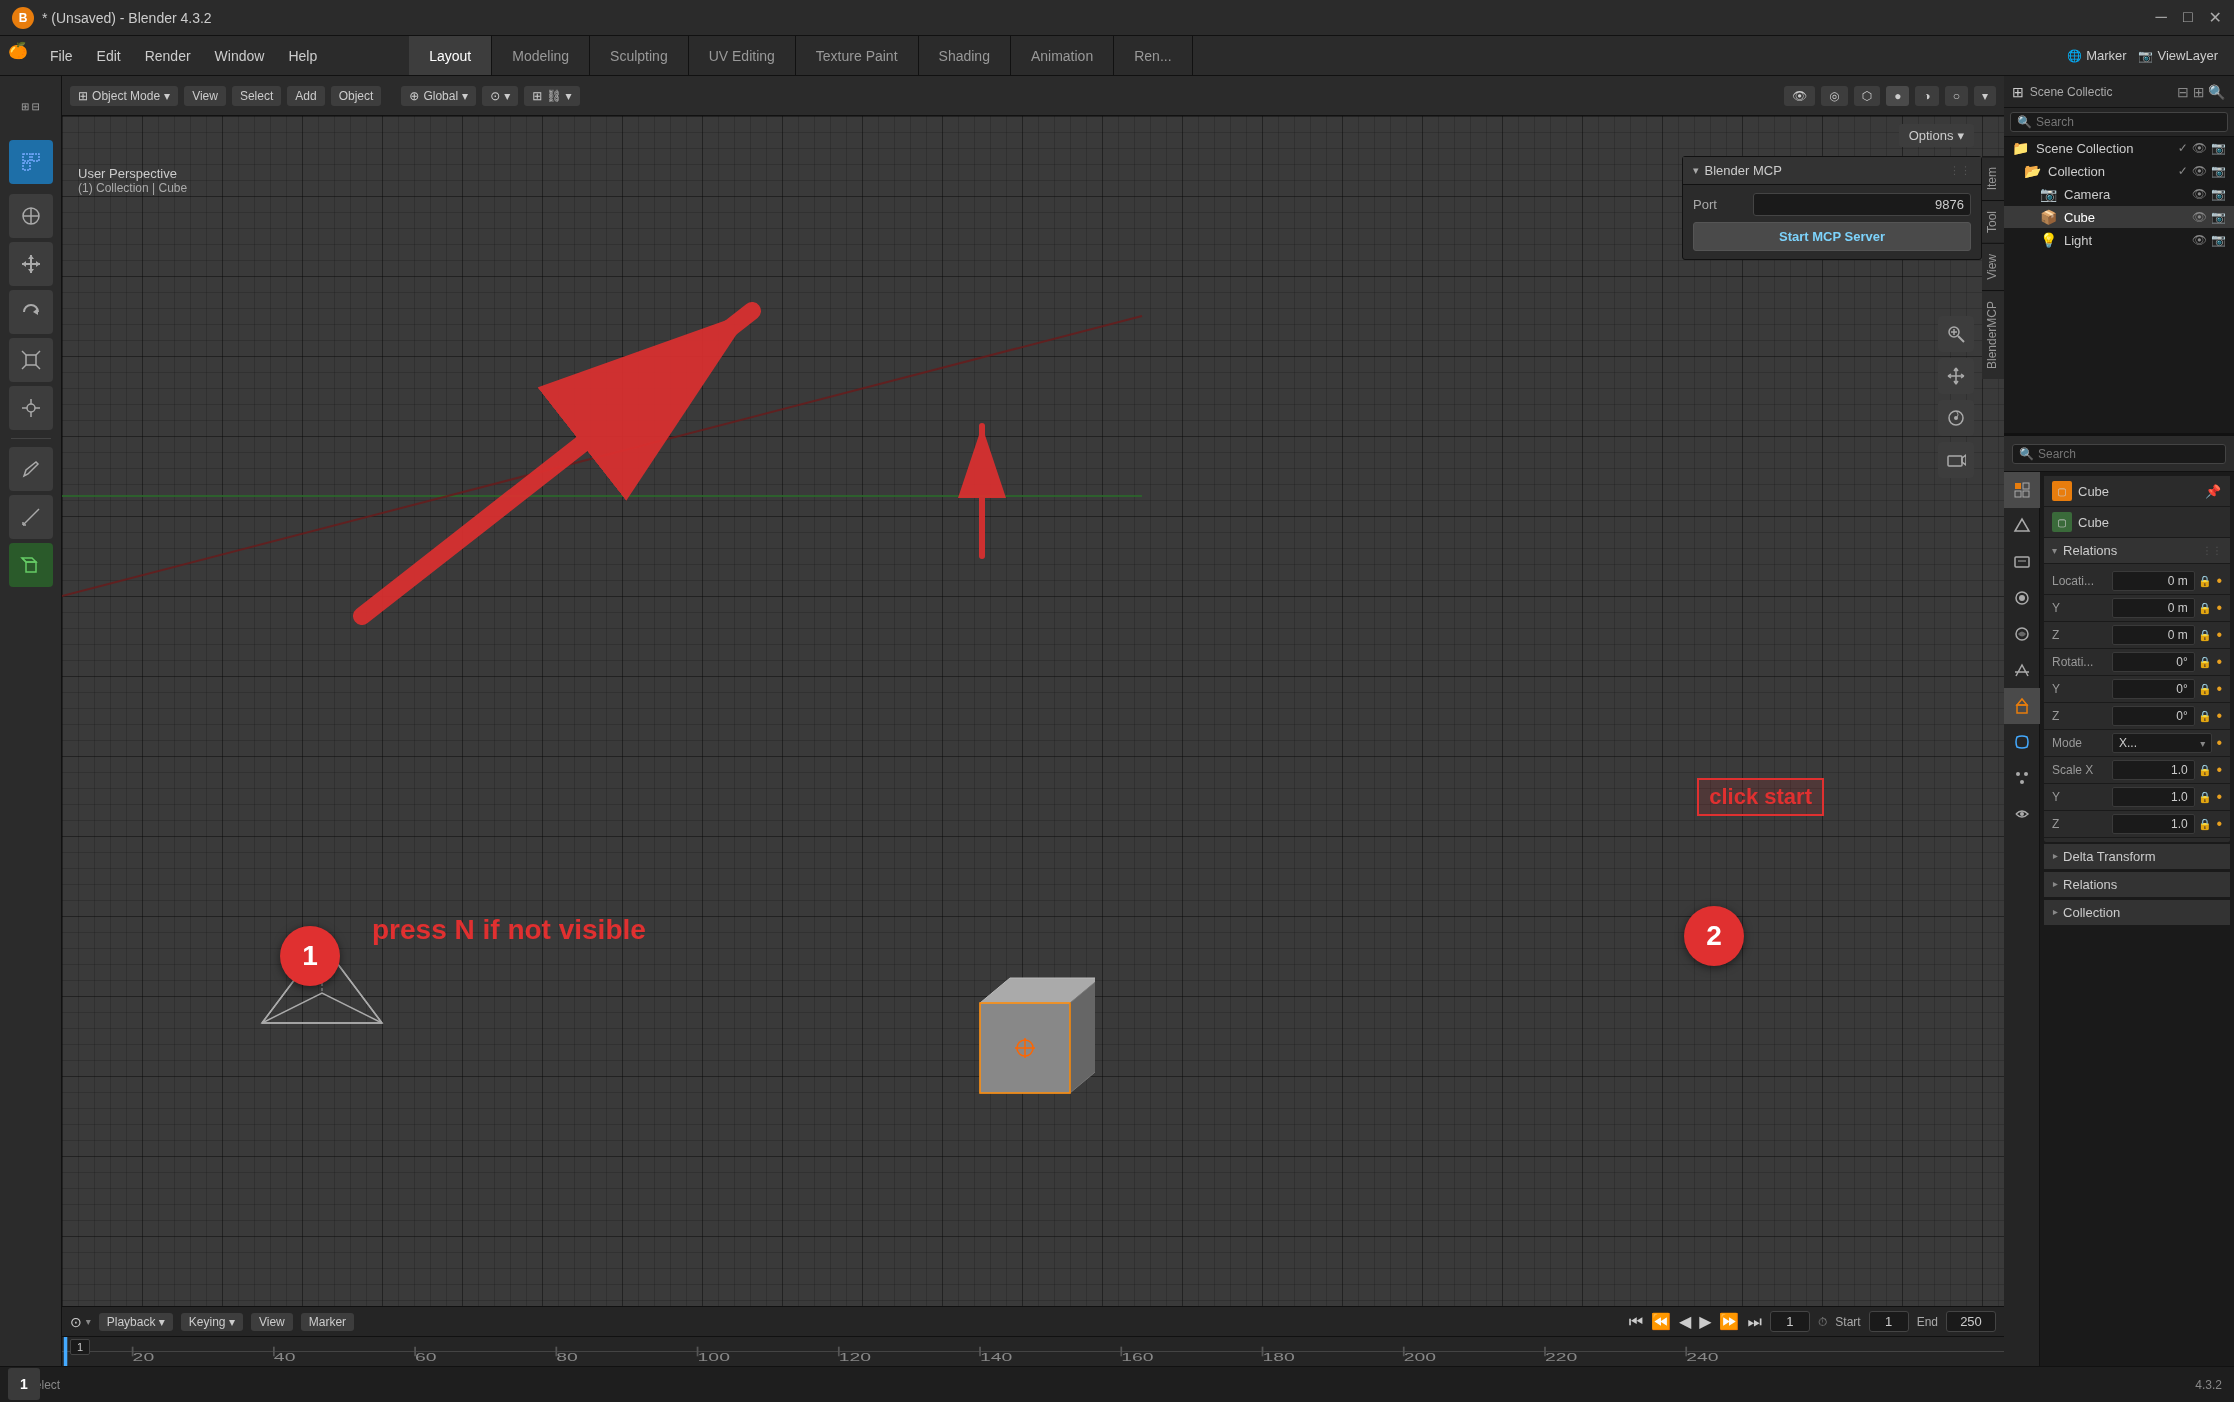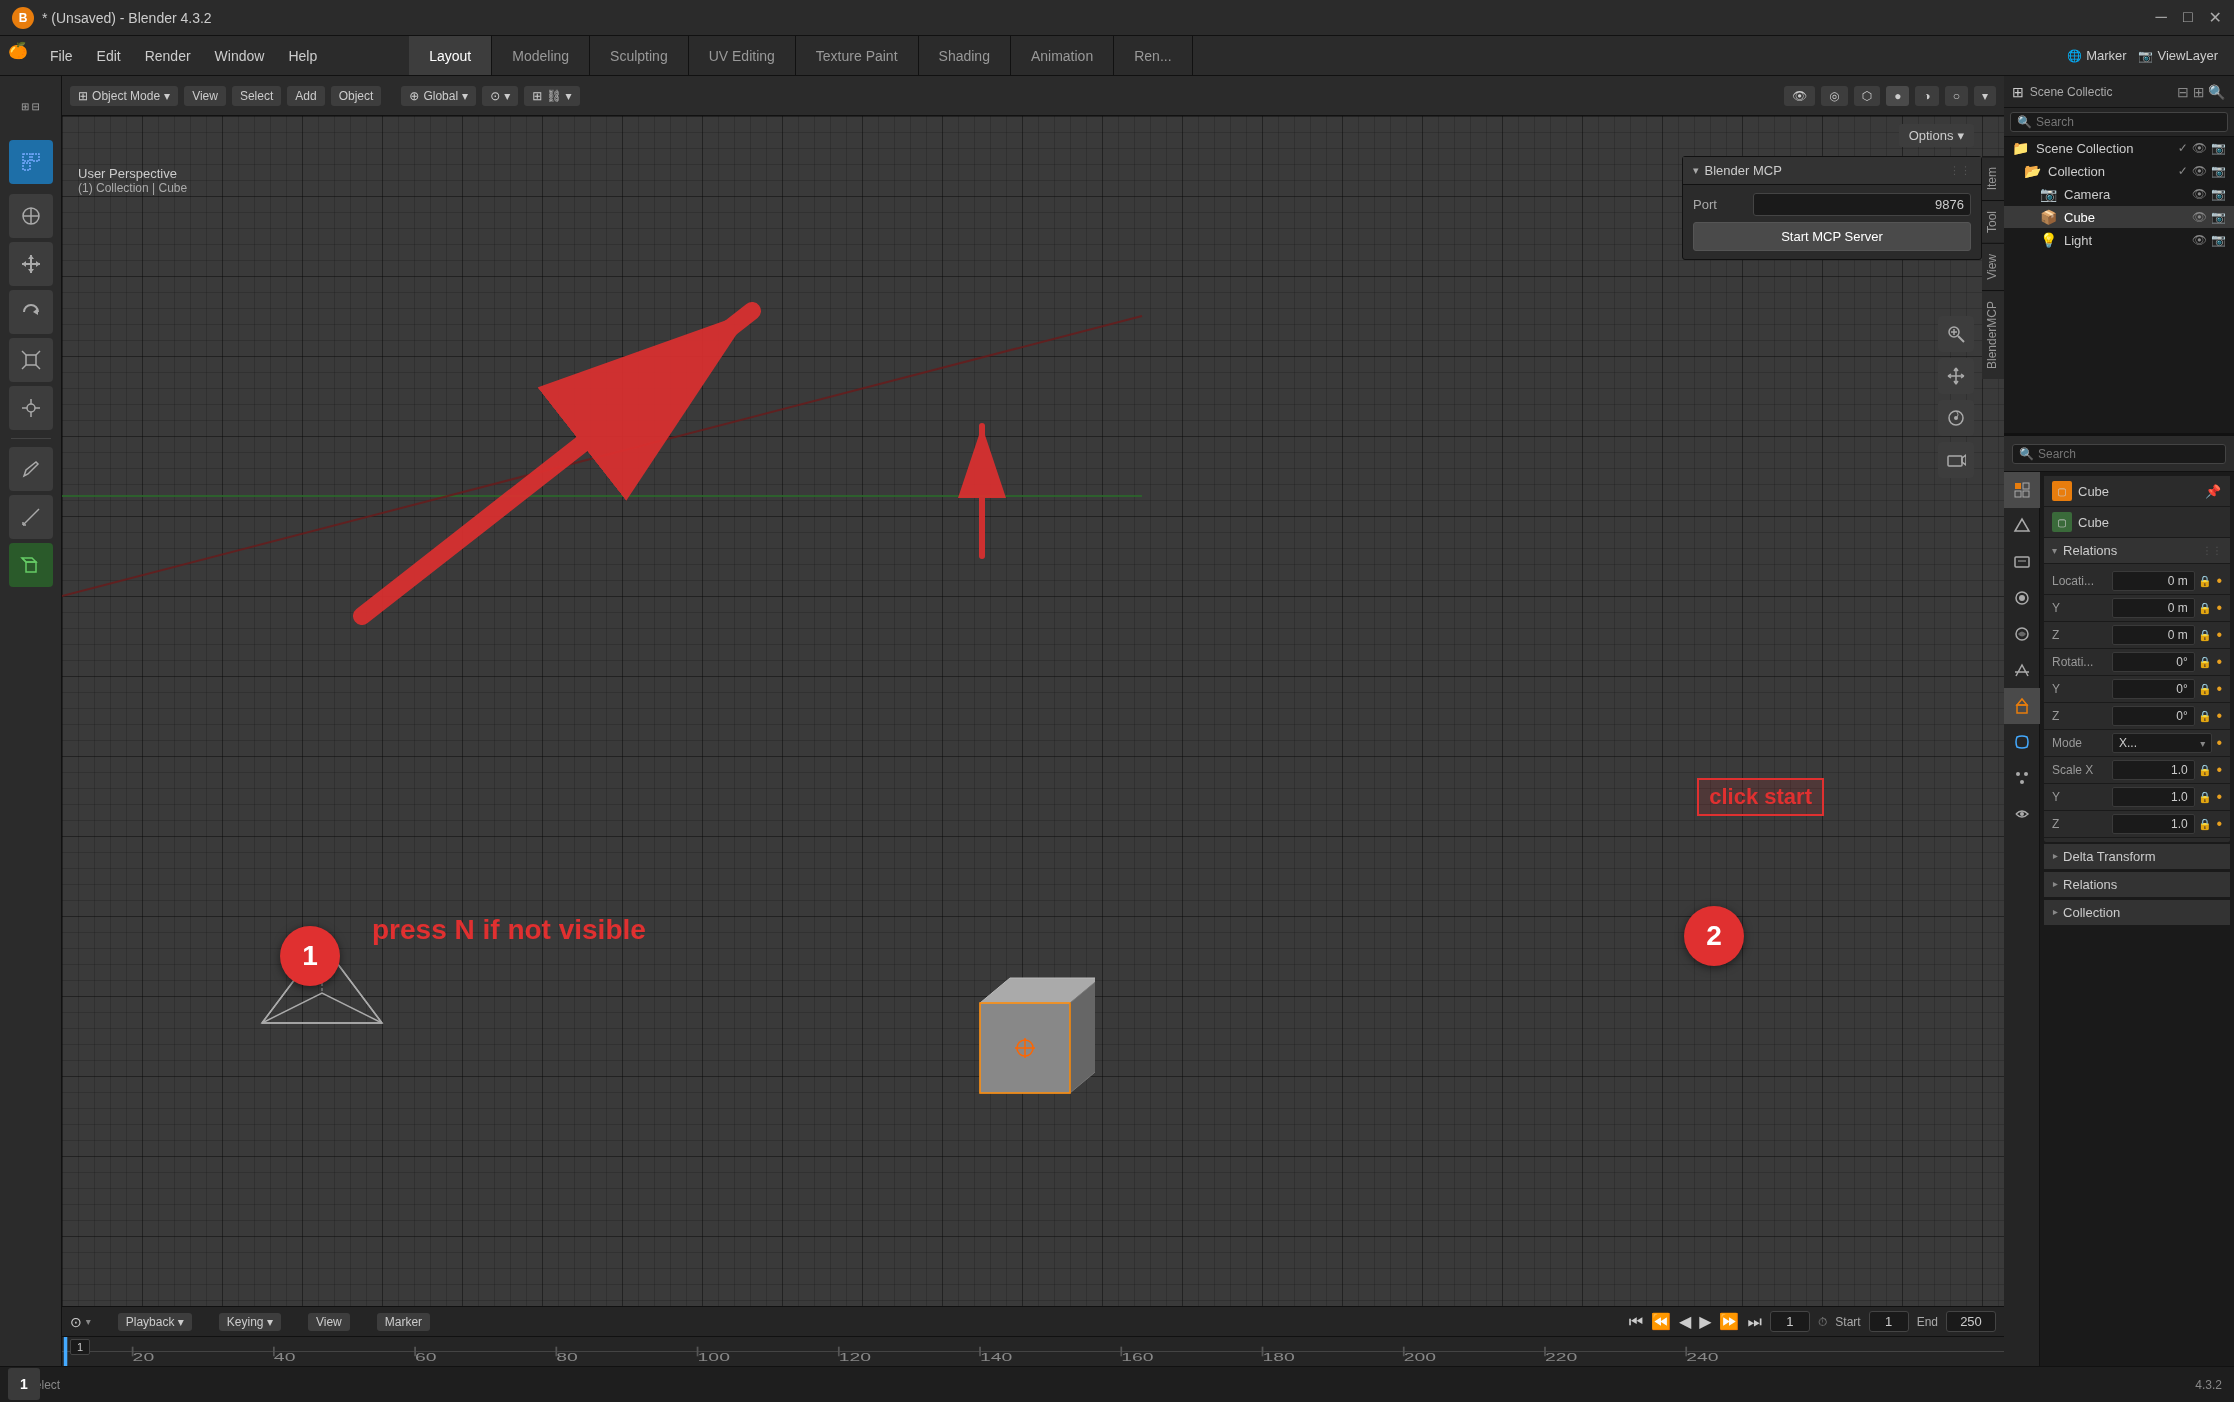--- a/index.html
+++ b/index.html
@@ -192,23 +192,24 @@
       text-align: right;
     }
     .mcp-btn {
       width: 100%;
       background: #4a4a4a;
       border: 1px solid #555;
       border-radius: 3px;
       padding: 6px;
       text-align: center;
       font-size: 13px;
-      color: #ffffff;
+      color: #7dd3fc;
       cursor: pointer;
       margin-top: 4px;
+      font-weight: bold;
     }
 
     
     #viewport-tools {
       position: absolute;
       right: 30px; top: 200px;
       display: flex; flex-direction: column;
       gap: 6px; z-index: 10;
     }
     .vp-tool {
@@ -367,21 +368,20 @@
       display: flex; align-items: center;
       padding: 0 8px; gap: 8px;
       border-bottom: 1px solid #111;
     }
     .tl-btn {
       padding: 2px 8px;
       font-size: 12px; color: #ccc;
       cursor: pointer;
       background: #3d3d3d;
       border-radius: 3px;
-      margin-left: 19px;
     }
     #timeline-ruler {
       flex: 1;
       background: #2b2b2b;
       position: relative;
       display: flex; align-items: center;
       padding: 0 8px;
     }
 
     

